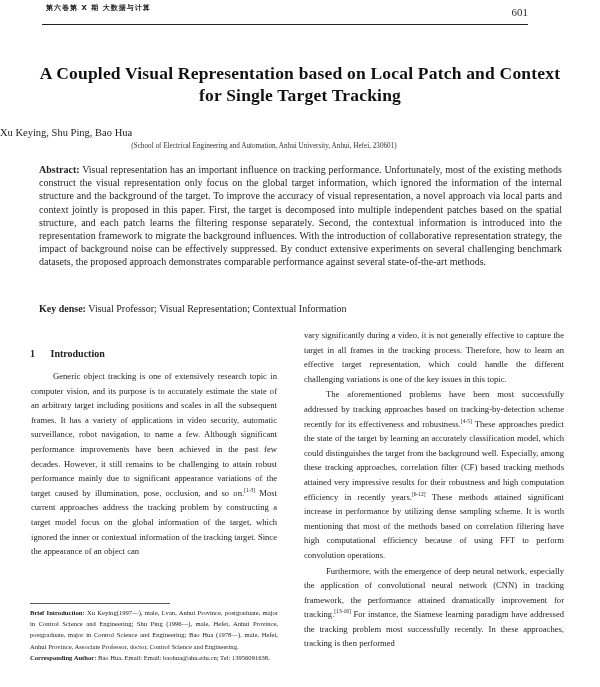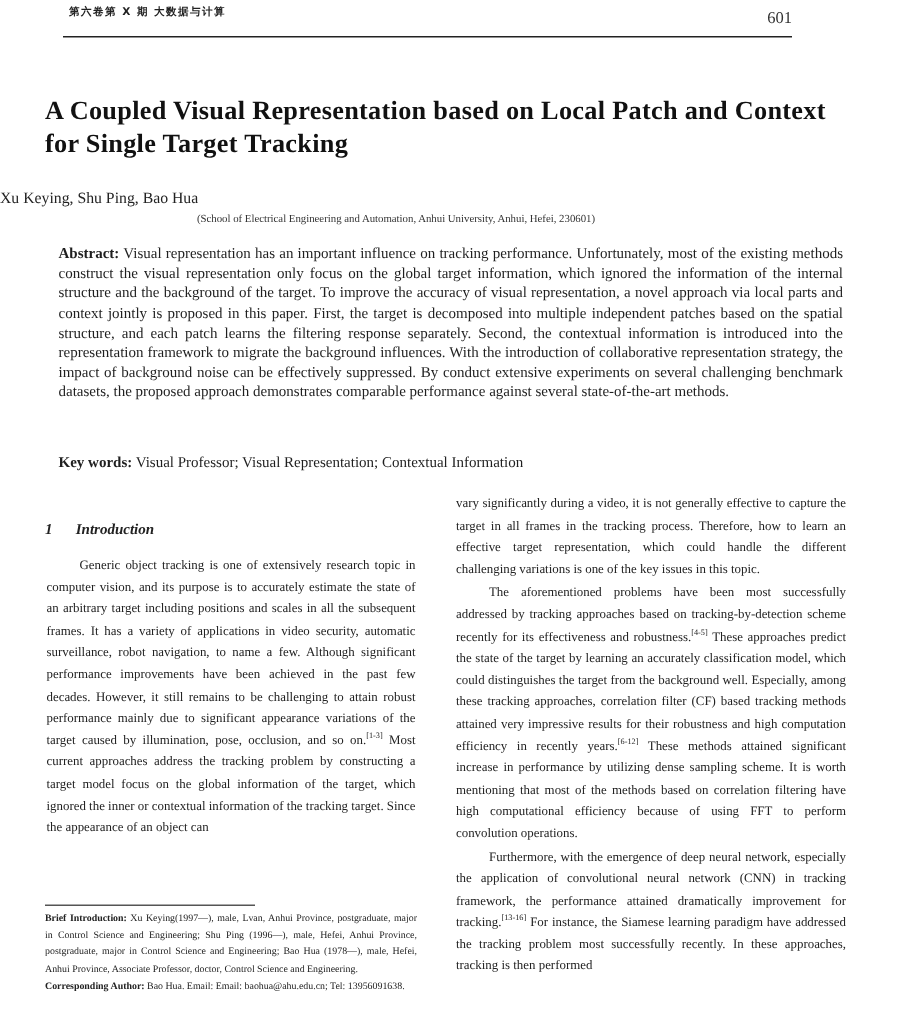--- a/index.html
+++ b/index.html
@@ -45,21 +45,21 @@
       right: 0;
       top: 21px;
       height: 0;
       border-top: 1.5px solid #222;
     }
     .title {
       position: absolute;
       left: 30px;
       width: 540px;
       top: 62px;
-      text-align: left;
+      text-align: center;
       font-size: 17.5px;
       font-weight: bold;
       line-height: 22px;
       color: #111;
       letter-spacing: 0.2px;
     }
     .authors {
       position: absolute;
       left: 0;
       width: 600px;
@@ -108,21 +108,20 @@
       font-size: 8.6px;
       line-height: 14.6px;
       text-align: justify;
       color: #222;
     }
     .section-heading {
       font-size: 10px;
       font-weight: bold;
       margin: 0 0 9px 0;
       line-height: 12px;
-      font-style: italic;
     }
     .section-heading .num {
       display: inline-block;
       width: 18px;
     }
     .para {
       text-indent: 22px;
       margin: 1px;
     }
     sup.cite {
@@ -174,21 +173,21 @@
 <div class="title">A Coupled Visual Representation based on Local Patch and Context for Single Target Tracking</div>
 <div class="authors">Xu Keying, Shu Ping, Bao Hua</div>
 <div class="affiliation">(School of Electrical Engineering and Automation, Anhui University, Anhui, Hefei, 230601)</div>
 
 <div class="abstract">
   <span class="label">Abstract:</span>
   <span>Visual representation has an important influence on tracking performance. Unfortunately, most of the existing methods construct the visual representation only focus on the global target information, which ignored the information of the internal structure and the background of the target. To improve the accuracy of visual representation, a novel approach via local parts and context jointly is proposed in this paper. First, the target is decomposed into multiple independent patches based on the spatial structure, and each patch learns the filtering response separately. Second, the contextual information is introduced into the representation framework to migrate the background influences. With the introduction of collaborative representation strategy, the impact of background noise can be effectively suppressed. By conduct extensive experiments on several challenging benchmark datasets, the proposed approach demonstrates comparable performance against several state-of-the-art methods.</span>
 </div>
 
 <div class="keywords">
-  <span class="label">Key words:</span>
+  <span class="label">Key dense:</span>
   <span>Visual Professor; Visual Representation; Contextual Information</span>
 </div>
 
 <div class="col-left">
   <div class="section-heading">
     <span class="num">1</span>
     <span>Introduction</span>
   </div>
   <p class="para"><span>Generic object tracking is one of extensively research topic in computer vision, and its purpose is to accurately estimate the state of an arbitrary target including positions and scales in all the subsequent frames. It has a variety of applications in video security, automatic surveillance, robot navigation, to name a few. Although significant performance improvements have been achieved in the past few decades. However, it still remains to be challenging to attain robust performance mainly due to significant appearance variations of the target caused by illumination, pose, occlusion, and so on.</span><sup class="cite">[1-3]</sup><span> Most current approaches address the tracking problem by constructing a target model focus on the global information of the target, which ignored the inner or contextual information of the tracking target. Since the appearance of an object can</span></p>
 </div>

